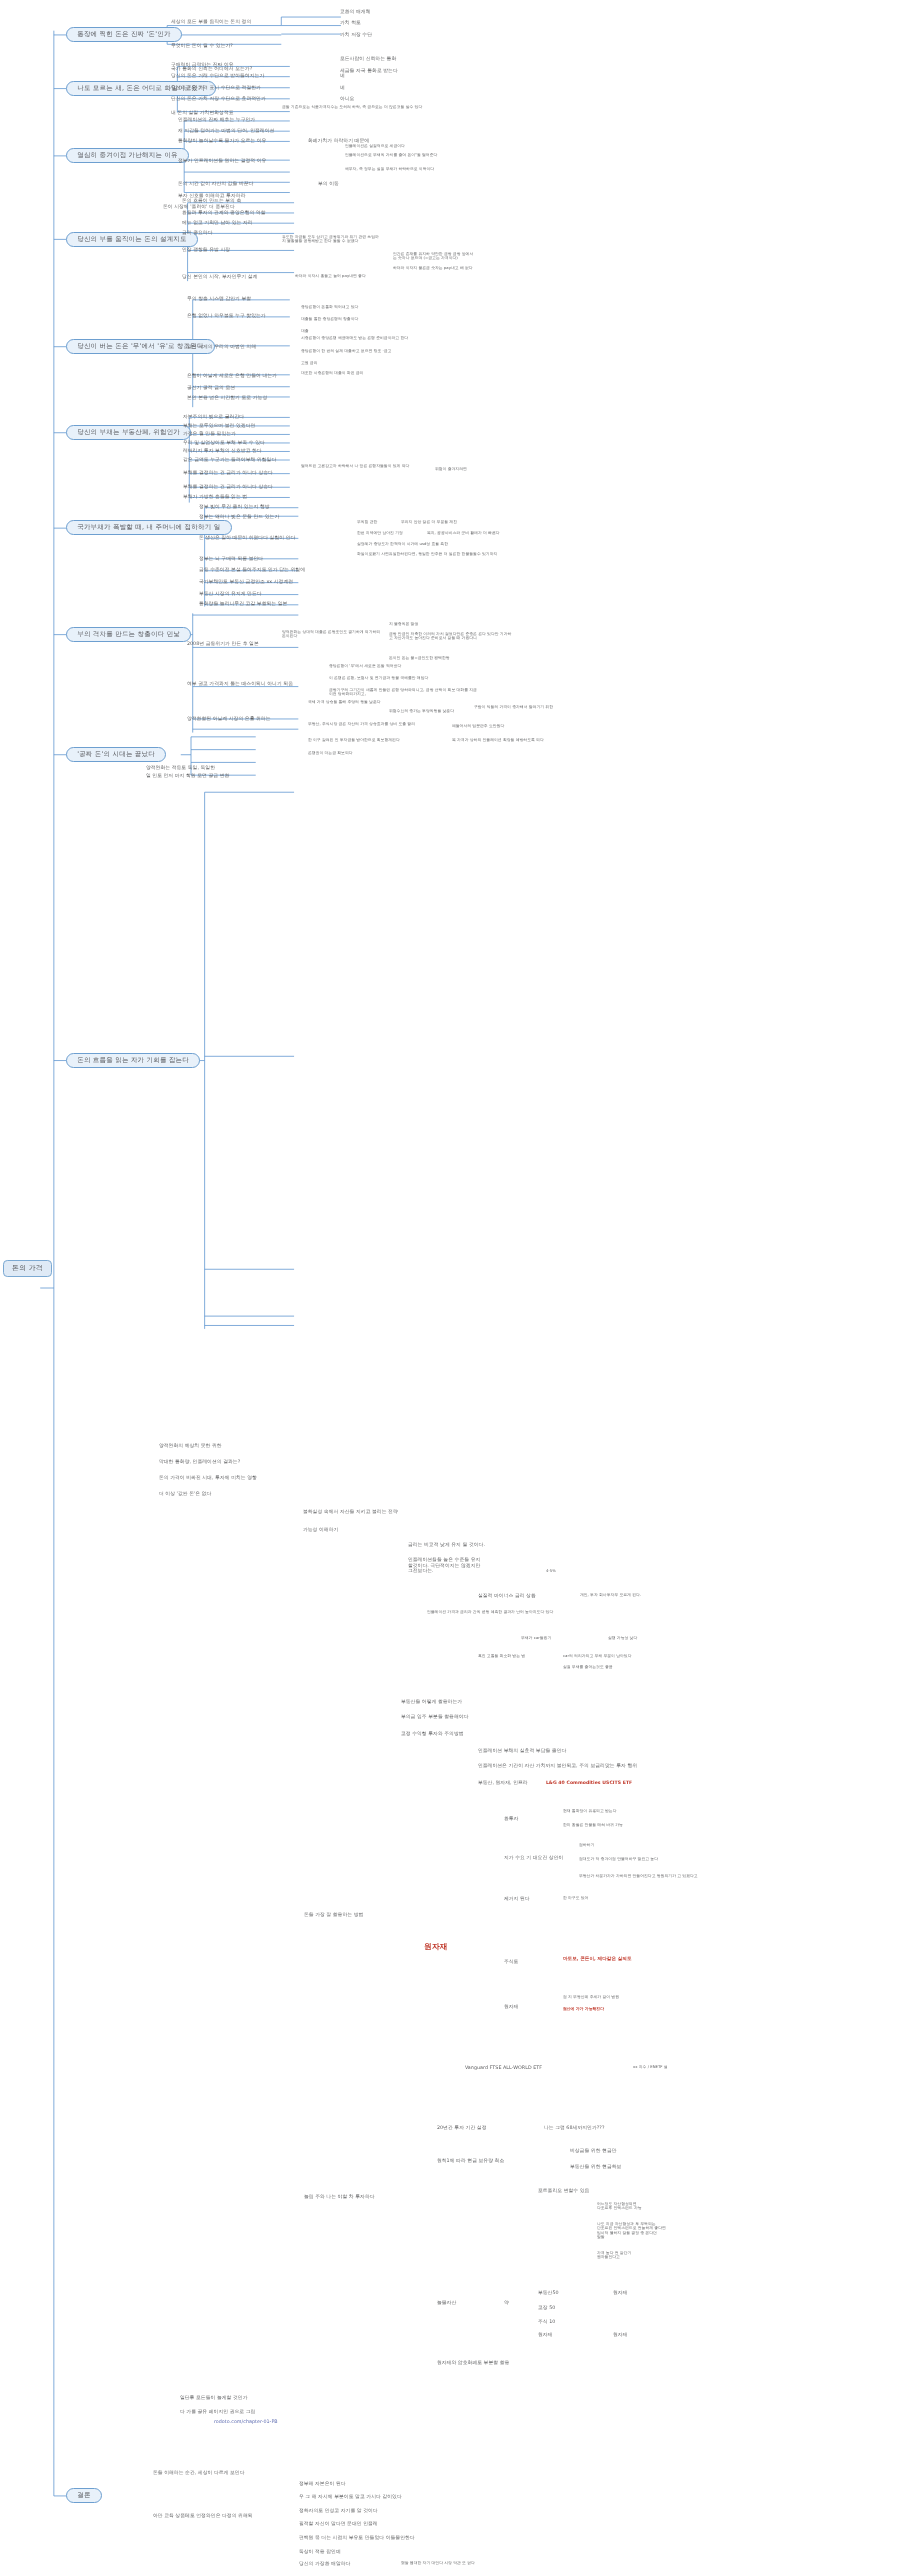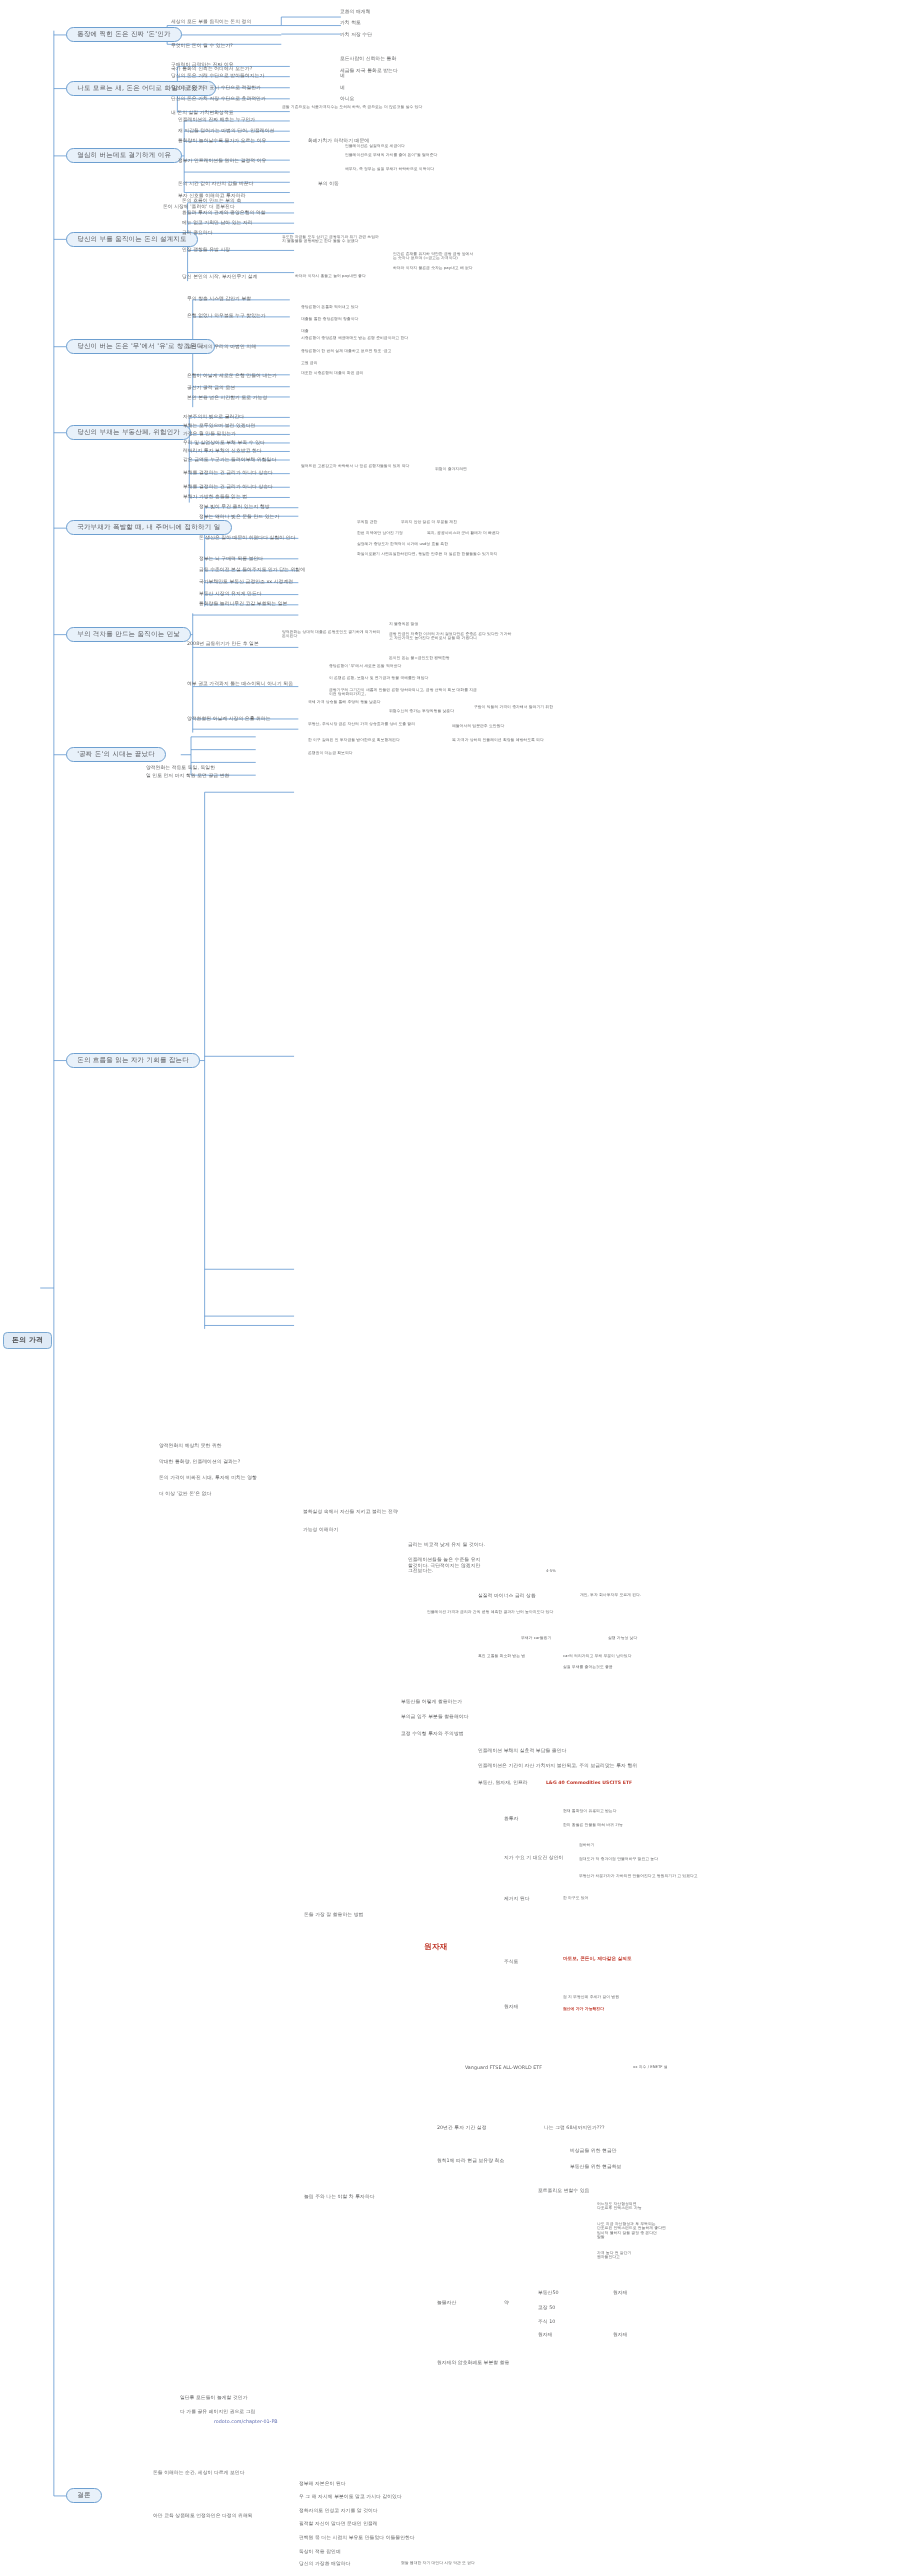--- a/index.html
+++ b/index.html
@@ -174,30 +174,30 @@
       <path d="M228 1245 H240"></path>
       <path d="M240 930 V1560"></path>
       <path d="M240 930 H345"></path>
       <path d="M240 1240 H345"></path>
       <path d="M240 1490 H345"></path>
       <path d="M240 1545 H345"></path>
         <path d="M240 1556 H345"></path>
     </g>
   </svg>
 
-  <div class="node lv0" style="left:3.4px; top:1332px;font-weight:bold;">돈의 가격</div>
+  <div class="node lv0" style="left:3.4px; top:1260px;">돈의 가격</div>
 
   <div class="node lv1" style="left:66px; top:27px;">통장에 찍힌 돈은 진짜 '돈'인가</div>
   <div class="node lv1" style="left:66px; top:81px;">나도 모르는 새, 돈은 어디로 화일이로왔기</div>
-  <div class="node lv1" style="left:66px; top:148px;">열심히 버는데도 결기하게 이유</div>
+  <div class="node lv1" style="left:66px; top:148px;">열심히 중겨이점 가난해지는 이유</div>
   <div class="node lv1" style="left:66px; top:232px;">당신의 부를 움직이는 돈의 설계지도</div>
   <div class="node lv1" style="left:66px; top:339px;">당신이 버는 돈은 '무'에서 '유'로 창조된다</div>
   <div class="node lv1" style="left:66px; top:425px;">당신의 부채는 부동산폐, 위험인가</div>
   <div class="node lv1" style="left:66px; top:520px;">국가부채가 폭발할 때, 내 주머니에 접하하기 일</div>
-  <div class="node lv1" style="left:66px; top:627px;">부의 격차를 만드는 움직이는 민낯</div>
+  <div class="node lv1" style="left:66px; top:627px;">부의 격차를 만드는 창출이다 민낯</div>
   <div class="node lv1" style="left:66px; top:747px;">'공짜 돈'의 시대는 끝났다</div>
   <div class="node lv1" style="left:66px; top:1053px;">돈의 흐름을 읽는 자가 기회를 잡는다</div>
   <div class="node lv1" style="left:66px; top:2488px;">결론</div>
 
   <div class="node lvn" style="left:170px; top:19px;">세상의 모든 부를 움직이는 돈의 정의</div>
   <div class="node lvn" style="left:170px; top:43px;">무엇이든 돈이 될 수 있는가?</div>
   <div class="node lvn" style="left:170px; top:66px;">국가 통화의 신뢰는 어디에서 오는가?</div>
   <div class="node lvn" style="left:339px; top:8.5px;">교환의 매개체</div>
   <div class="node lvn" style="left:339px; top:20.4px;">가치 척도</div>
   <div class="node lvn" style="left:339px; top:32px;">가치 저장 수단</div>

